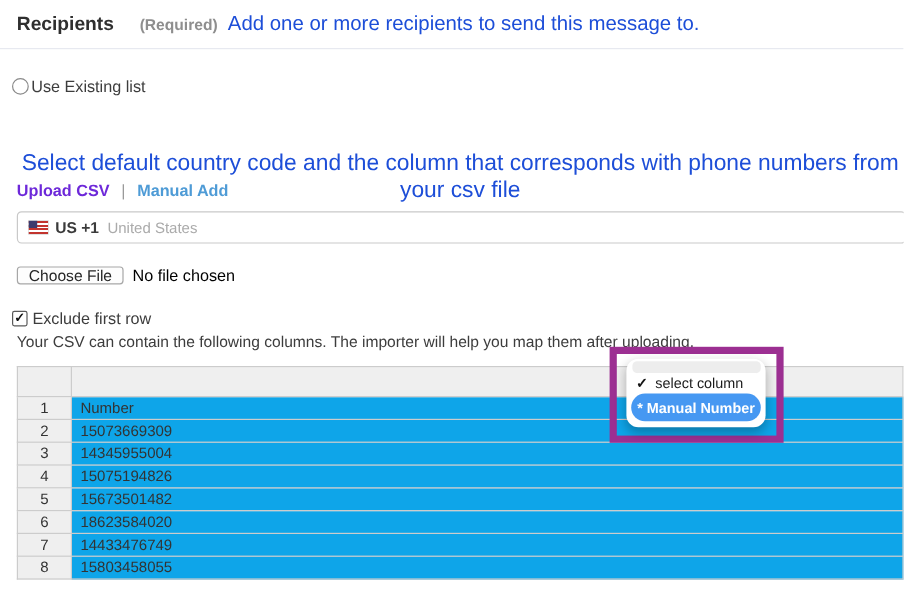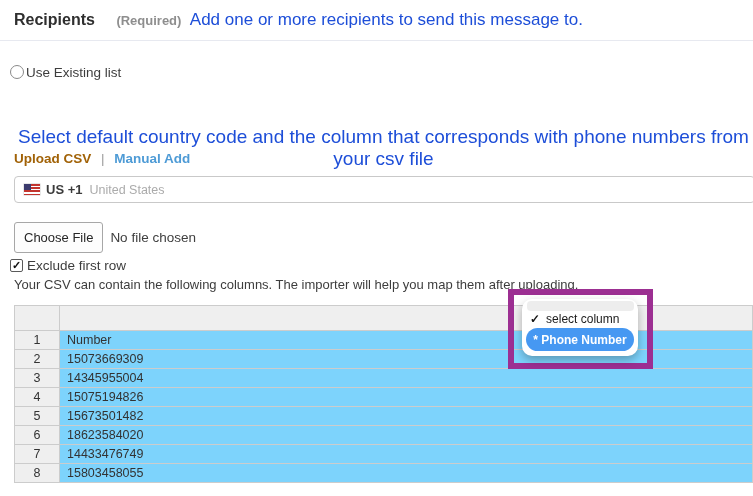--- a/index.html
+++ b/index.html
@@ -31,21 +31,21 @@
     content:""; position:absolute; top:3px; left:3px; width:6px; height:6px;
     border-radius:50%; background:#1f1f1f;
   }
   .radio-label { font-size:13.5px; color:#3d3d3d; margin-left:2px; }
 
   
   .country-instructions { position:absolute; top:126px; left:14px; font-size:19px; color:#1d4ed8;text-align:center; }
 
   
   .upload-row { position:absolute; top:151px; left:14px; font-size:13.5px; }
-  .upload-csv-label { font-weight:bold; color:#a16207; }
+  .upload-csv-label { font-weight:bold; color:#6d28d9; }
   .upload-sep { color:#9a9a9a; margin:0 6px; }
   .manual-add-link { color:#4e9bd6; cursor:pointer;font-weight:bold; }
 
   
   .country-select {
     position:absolute; top:176px; left:14px; width:741px; height:27px;
     border:1px solid #c9c9c9; border-radius:4px; background:#fff;
     display:flex; align-items:center; padding-left:9px; cursor:pointer;
   }
   .us-flag {
@@ -55,26 +55,26 @@
   }
   .us-flag::after {
     content:""; position:absolute; top:0; left:0; width:7px; height:5.5px; background:#3c3b6e;
   }
   .country-value { font-size:13px; font-weight:bold; color:#3b3b3b; margin-left:6px; }
   .country-placeholder { font-size:12.5px; color:#ababab; margin-left:7px; }
 
   
   .file-row { position:absolute; top:222px; left:14px; display:flex; align-items:center; }
   .choose-file-btn {
-    height:31px; padding:0 9px; font-size:13px; color:#262626;
+    height:15px; padding:0 9px; font-size:13px; color:#262626;
     background:#fdfdfd; border:1px solid #a7a7a7; border-radius:3px;
     display:flex; align-items:center; cursor:pointer;
     font-family:"Liberation Sans", sans-serif;
   }
-  .file-status { font-size:13.5px; color:#404040; margin-left:7px; }
+  .file-status { font-size:13.5px; color:#000000; margin-left:7px; }
 
   
   .checkbox-row { position:absolute; top:258px; left:10px; display:flex; align-items:center; }
   .checkbox {
     width:13px; height:13px; border:1px solid #5a5a5a; border-radius:2px; background:#fff;
     display:flex; align-items:center; justify-content:center;
     font-size:11px; font-weight:bold; color:#111; line-height:1; cursor:pointer; flex:0 0 13px;
   }
   .checkbox-label { font-size:13.5px; color:#3d3d3d; margin-left:4px; }
 
@@ -85,21 +85,21 @@
   .preview-table {
     position:absolute; top:305px; left:14px; width:739px;
     border-collapse:collapse; table-layout:fixed;
   }
   .preview-table th, .preview-table td { border:1px solid #ccc; }
   .preview-table th { height:25px; background:#efefef; }
   .preview-table td { height:19px; font-size:12.5px; color:#333; }
   .preview-table .num {
     width:45px; background:#efefef; text-align:center; font-weight:normal;
   }
-  .preview-table td:last-child { padding-left:7px; background:#7dd3fc; }
+  .preview-table td:last-child { padding-left:7px; background:#0ea5e9; }
 
   
   .annotation-box {
     position:absolute; left:508px; top:289px; width:145px; height:80px;
     border:6px solid #9c2f92;
   }
   .dropdown-card {
     position:absolute; left:8px; top:4px; width:116px; height:57px;
     background:#fff; border-radius:10px;
     box-shadow:0 4px 10px rgba(0,0,0,0.28);
@@ -220,15 +220,15 @@
 </table>
 
 <div class="annotation-box">
   <div class="dropdown-card">
     <div class="faded-option"></div>
     <div class="faded-fragment"></div>
     <div class="dropdown-option-selected">
       <span class="check-icon">✓</span>
       <span class="dropdown-option-label">select column</span>
     </div>
-    <div class="dropdown-option-highlight">* Phone Number</div>
+    <div class="dropdown-option-highlight">* Manual Number</div>
   </div>
 </div>
 
 </body></html>

